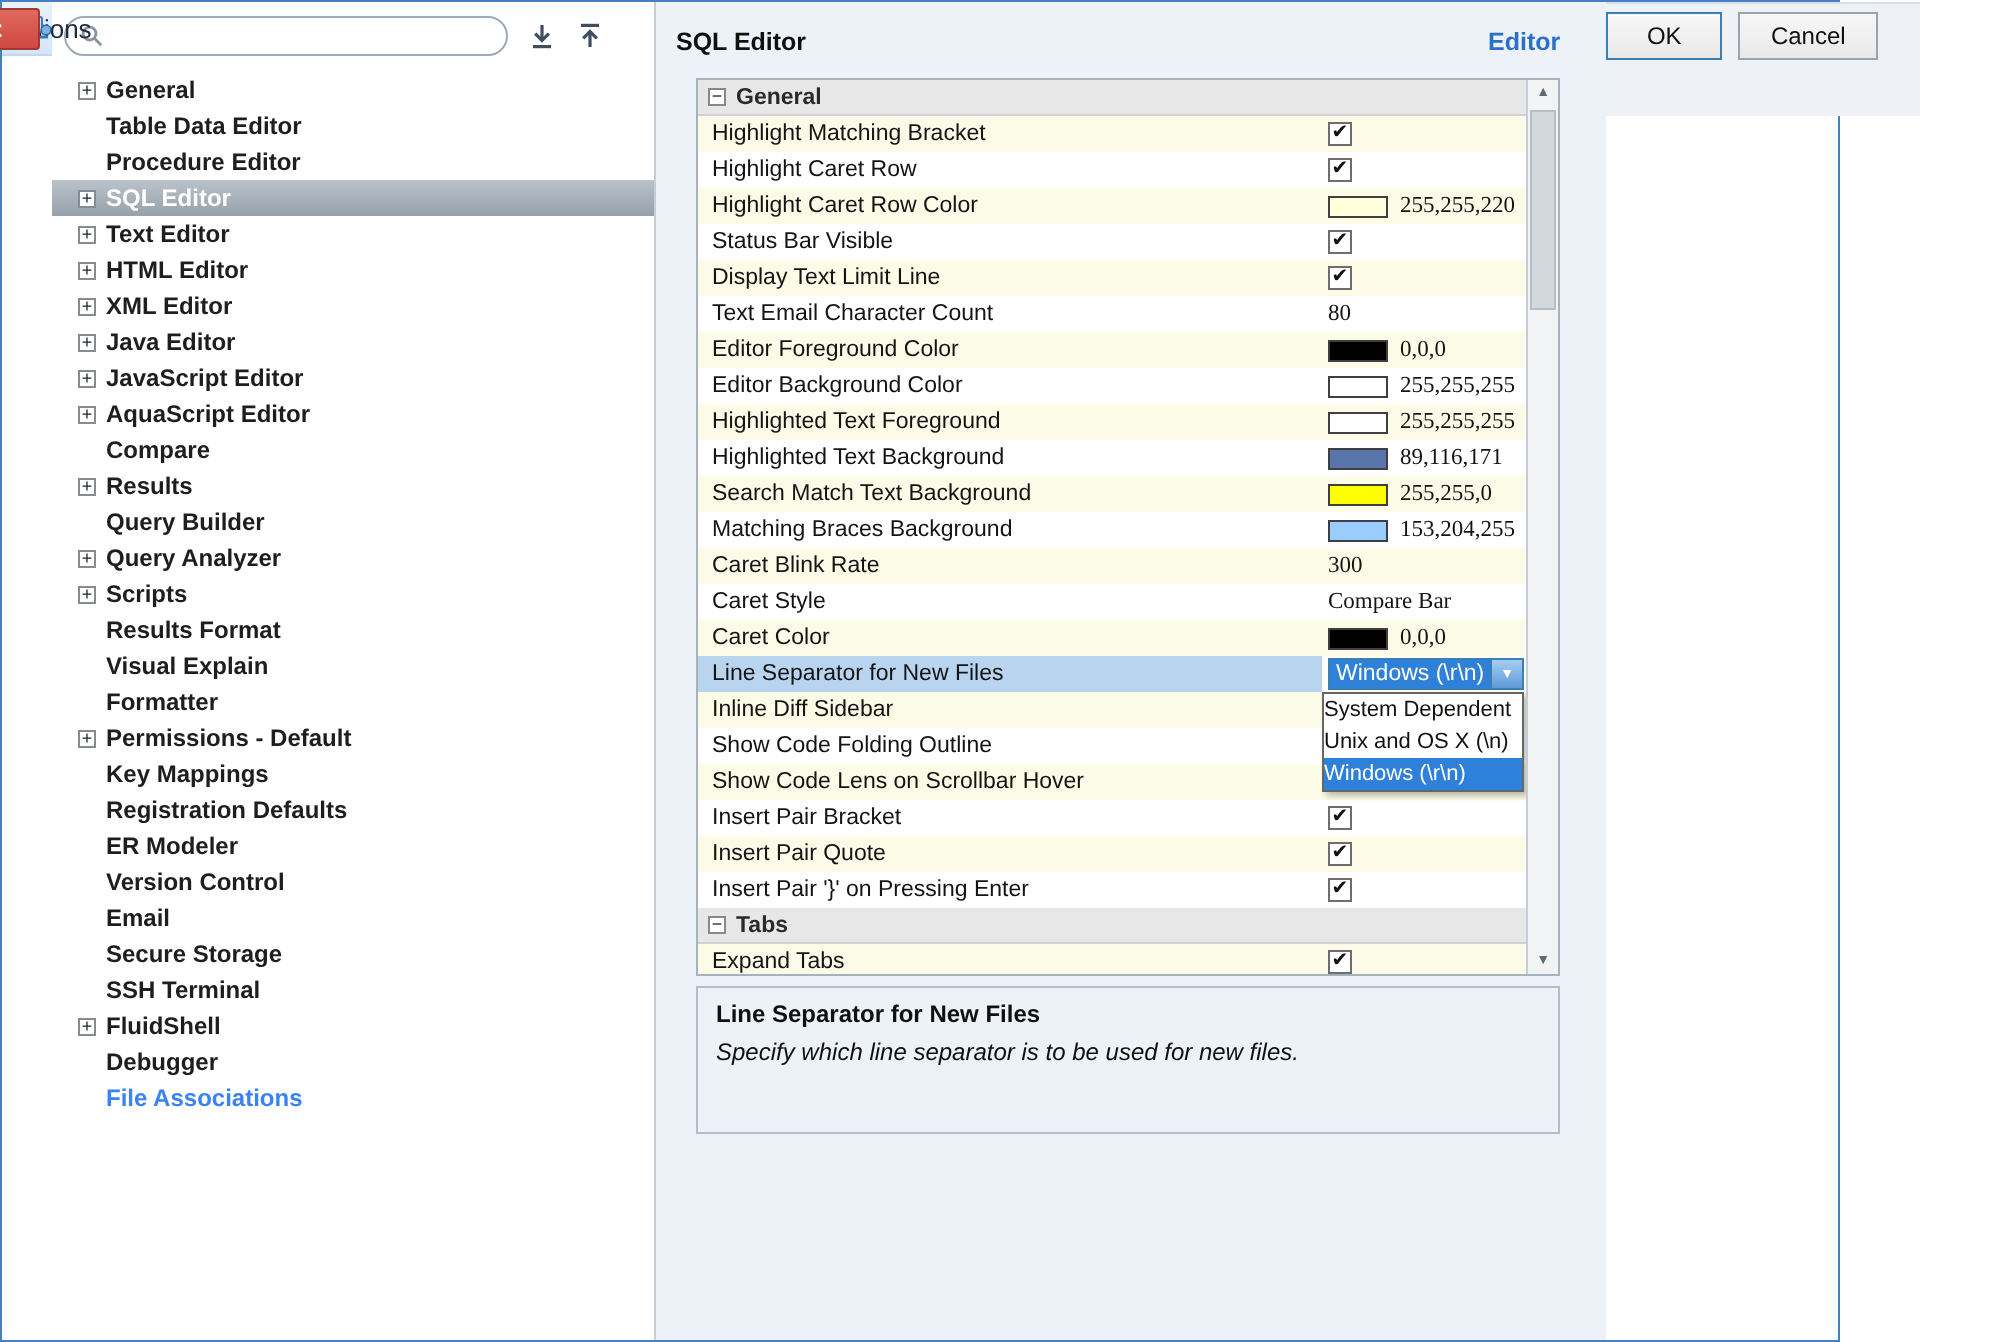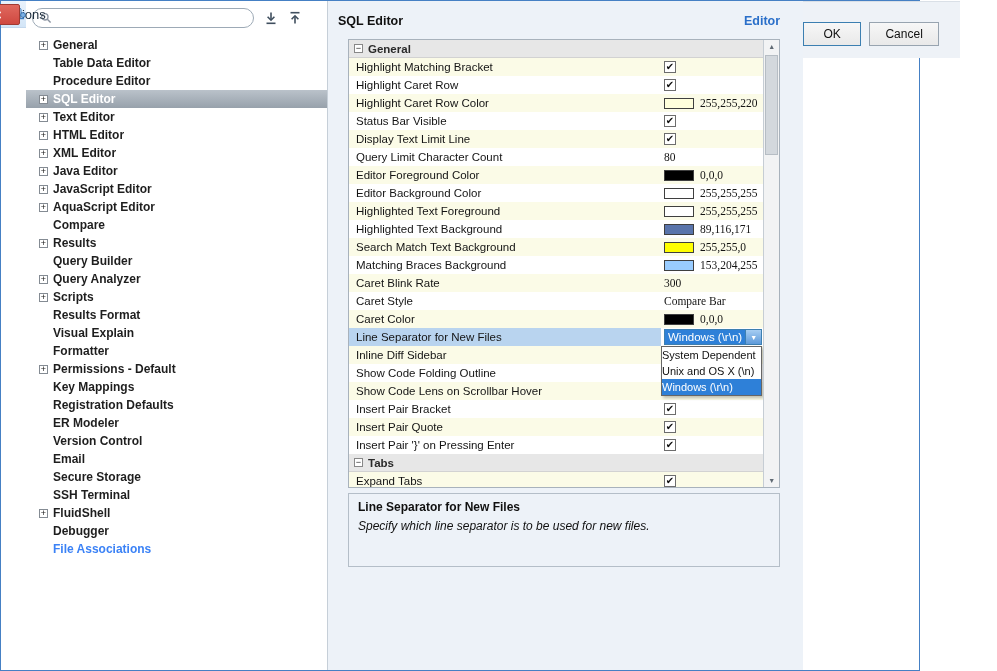--- a/index.html
+++ b/index.html
@@ -142,21 +142,21 @@
     flex:none; margin:5px 23px 0 20px; height:74px; box-sizing:border-box;
     border:1px solid #b4bec8; padding:6px 9px;
   }
   .desc-title { font-size:12px; font-weight:bold; color:#101010; margin-bottom:5px; }
   .desc-text { font-size:12px; color:#101010;font-style:italic; }
 
   
   .footer {
     flex:none; height:57px; box-sizing:border-box;
     background:#eef2f7; border-top:1px solid #dae0e7;
-    display:flex; justify-content:space-between; gap:8px; padding:20px 21px 0 0;
+    display:flex; justify-content:space-between; gap:8px; padding:4px 21px 0 0;
   }
   .btn {
     height:24px; padding:0 12px; cursor:pointer;
     font:12px "Liberation Sans","DejaVu Sans",sans-serif; color:#101010;
     background:linear-gradient(#f7f7f7,#e9e9e9); border:1px solid #98a4b0;
   }
   .btn.ok { min-width:58px; border-color:#3c7fb1; }
   .btn.cancel { min-width:70px; }
 </style>
 </head>
@@ -364,21 +364,21 @@
                 <span class="checkbox">✔</span>
               </div>
             </div>
             <div class="prop-row odd">
               <div class="cell label">Display Text Limit Line</div>
               <div class="cell value">
                 <span class="checkbox">✔</span>
               </div>
             </div>
             <div class="prop-row even">
-              <div class="cell label">Query Limit Character Count</div>
+              <div class="cell label">Text Email Character Count</div>
               <div class="cell value">
                 <span class="vtext">80</span>
               </div>
             </div>
             <div class="prop-row odd">
               <div class="cell label">Editor Foreground Color</div>
               <div class="cell value">
                 <span class="swatch" style="background: rgb(0, 0, 0);"></span>
                 <span class="vtext">0,0,0</span>
               </div>

